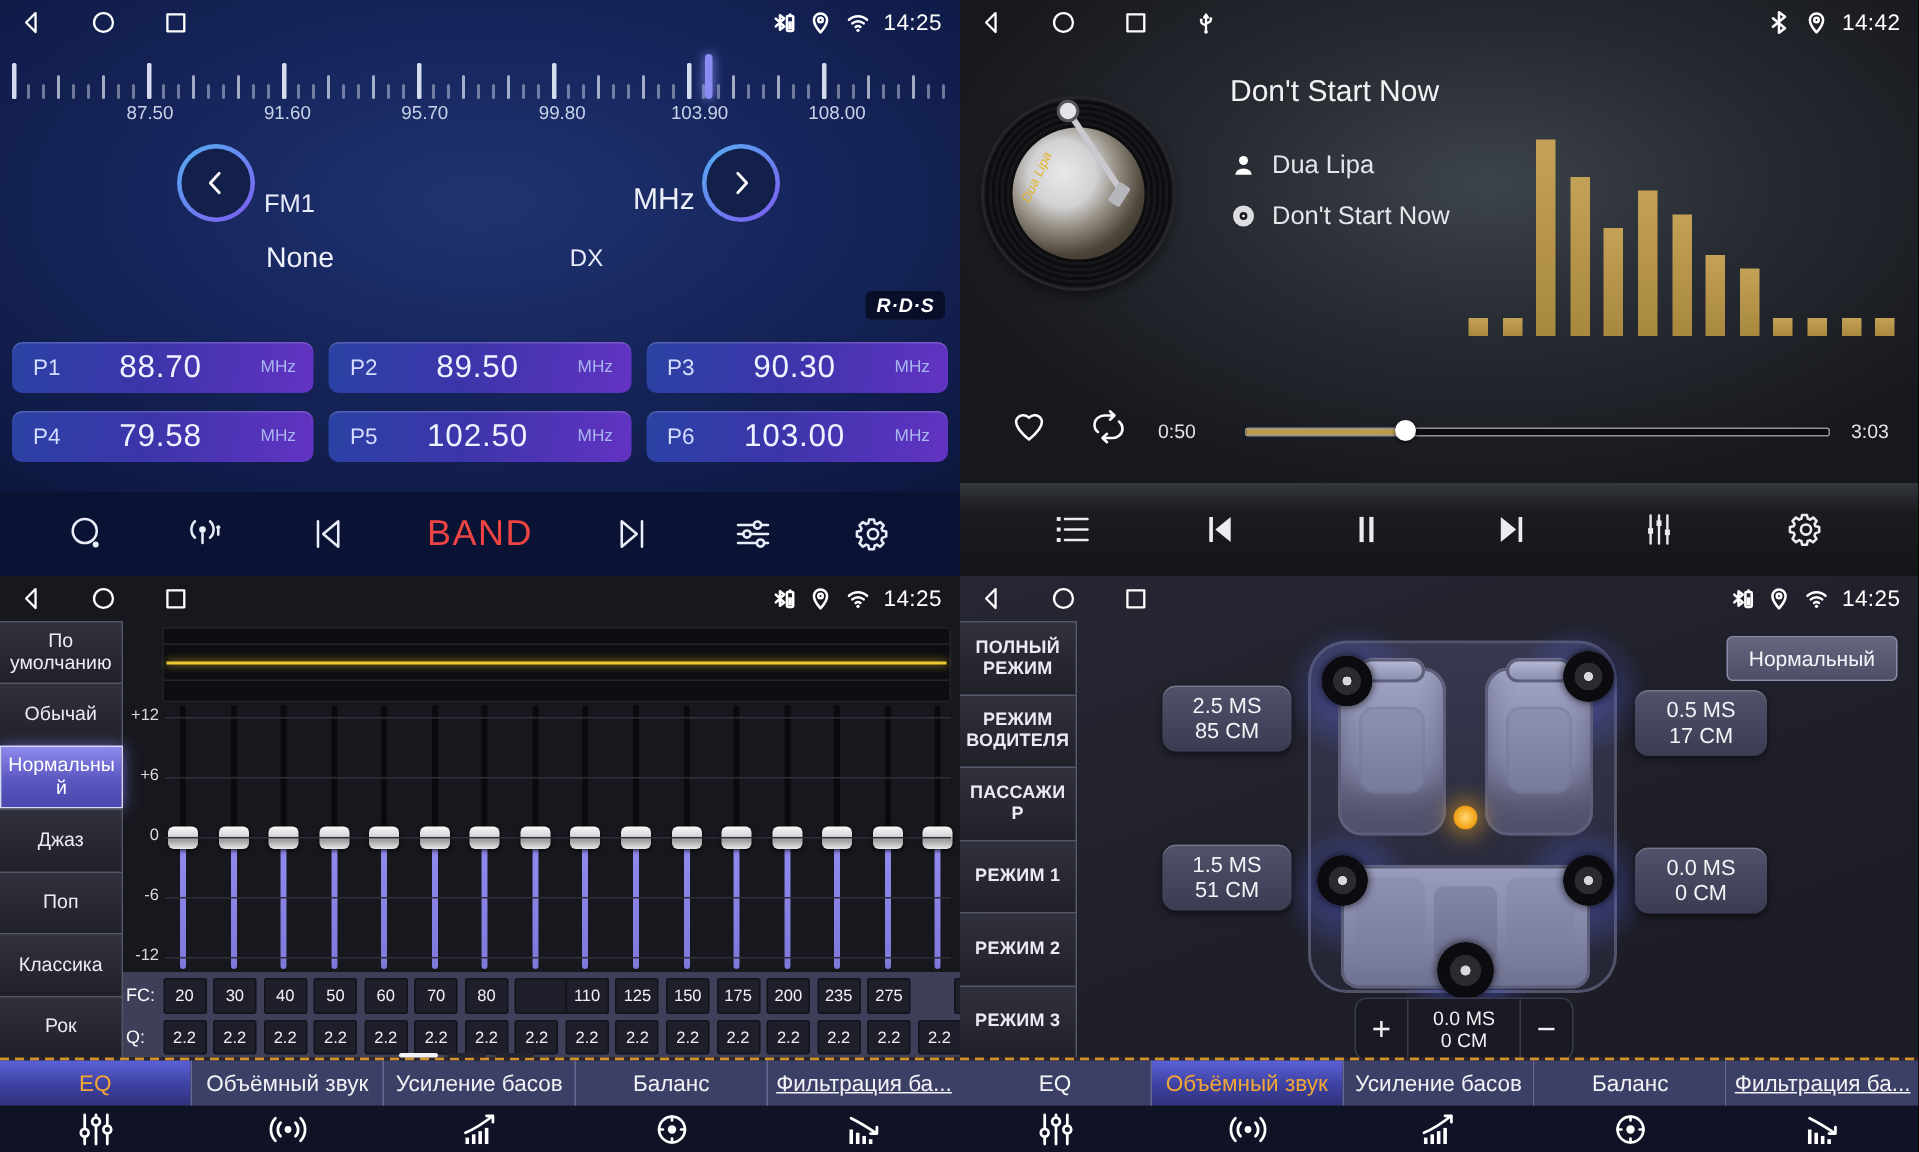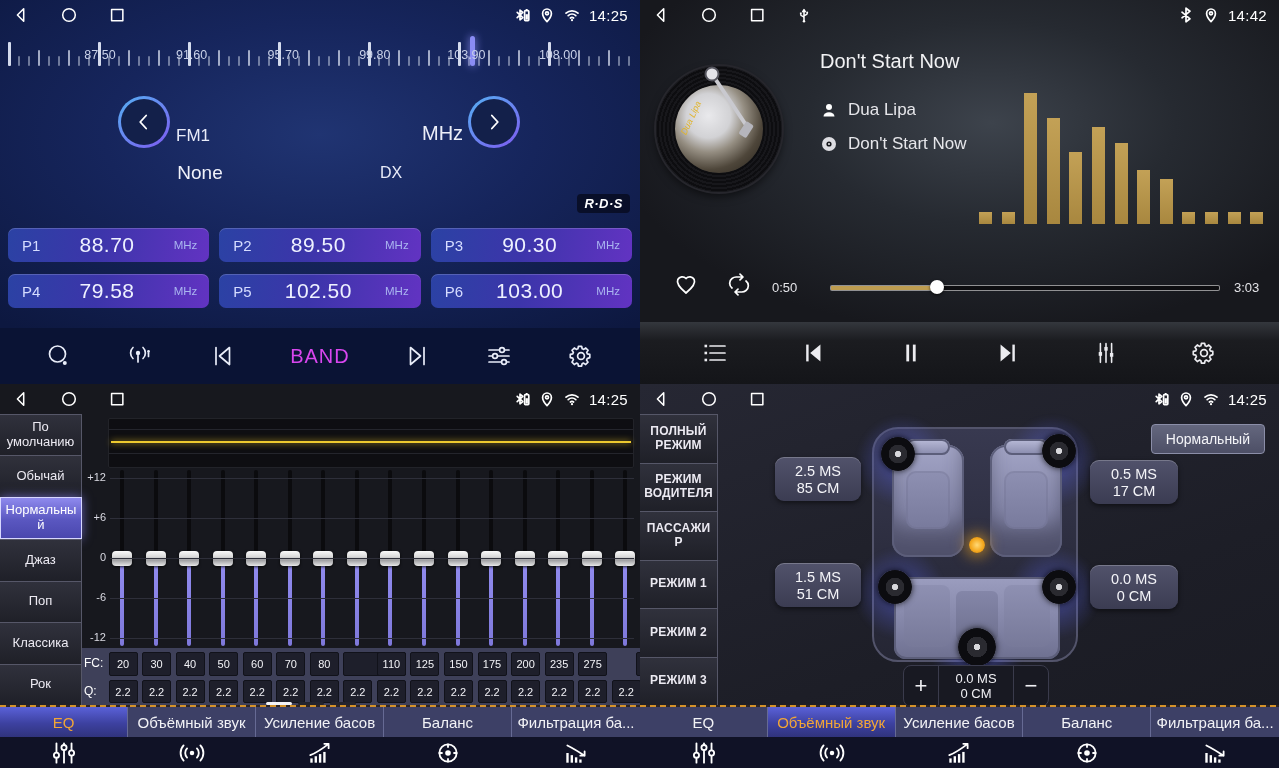--- a/index.html
+++ b/index.html
@@ -20,21 +20,21 @@
   .sb-left{display:flex;gap:30px;align-items:center;}
   .sb-right{margin-left:auto;display:flex;gap:9px;align-items:center;}
   .sb-time{font-size:15px;letter-spacing:.3px;}
   .ic{display:inline-flex;align-items:center;justify-content:center;color:#fff;}
   .ic svg{display:block;}
   
   #dial-ticks{position:absolute;left:8px;top:38px;width:624px;height:28px;}
   .tick{position:absolute;bottom:0;width:2px;background:#dfe6f5;border-radius:1px;}
   #dial-ind{position:absolute;width:5px;height:30px;top:36px;border-radius:3px;
      background:#8a8cf4;box-shadow:0 0 8px #8a8cf4;}
-  #dial-labels{position:absolute;left:0;top:48px;width:584px;height:16px;}
+  #dial-labels{position:absolute;left:0;top:68px;width:584px;height:16px;}
   .dial-lab{position:absolute;transform:translateX(-50%);font-size:12.5px;color:#c9d1e8;}
   .chev{position:absolute;width:52px;height:52px;border-radius:50%;padding:3px;box-sizing:border-box;
      background:linear-gradient(140deg,#54b0f2,#7e5af0);cursor:pointer;}
   .chev-in{width:100%;height:100%;border-radius:50%;background:#13204a;
      display:flex;align-items:center;justify-content:center;color:#fff;}
   #band-lab{position:absolute;left:176px;top:126px;font-size:17px;color:#e8ebf8;}
   #freq-big{position:absolute;left:225px;top:92px;width:190px;text-align:center;
      font-size:43px;font-weight:bold;letter-spacing:1px;color:#fff;}
   #freq-unit{position:absolute;left:422px;top:122px;font-size:20px;color:#eceef8;}
   #radio-none{position:absolute;left:150px;top:162px;width:100px;text-align:center;font-size:19px;color:#f0f2fa;}
@@ -45,21 +45,21 @@
      grid-template-columns:1fr 1fr 1fr;gap:12px 10px;}
   .preset{height:34px;border-radius:7px;display:flex;align-items:center;cursor:pointer;
      background:linear-gradient(100deg,#2b42a4 0%,#3c35aa 45%,#6233c2 100%);
      box-shadow:inset 0 1px 0 rgba(255,255,255,.18);}
   .preset .pid{font-size:15px;color:#d5dcff;margin-left:14px;}
   .preset .pfreq{flex:1;text-align:center;font-size:21px;color:#eef1ff;letter-spacing:.5px;}
   .preset .punit{font-size:11.5px;color:#aab6f0;margin-right:12px;}
   #radio-bar{position:absolute;left:0;right:0;top:328px;height:56px;background:#0a1334;
      display:flex;align-items:center;justify-content:space-around;padding:0 18px;}
   #radio-bar .ic{cursor:pointer;color:#e9edf9;}
-  #band-btn{font-size:20px;letter-spacing:1px;color:#d946ef;cursor:pointer;}
+  #band-btn{font-size:24px;letter-spacing:1px;color:#ef4444;cursor:pointer;}
   
   #vinyl{position:absolute;left:16px;top:66px;width:126px;height:126px;border-radius:50%;
      background:repeating-radial-gradient(circle at 50% 50%, #0d0d10 0 2px, #17171b 2px 4px);
      box-shadow:0 0 0 2px #26262c,0 4px 10px rgba(0,0,0,.6);}
   #vinyl-art{position:absolute;left:19px;top:19px;width:88px;height:88px;border-radius:50%;overflow:hidden;
      background:radial-gradient(circle at 38% 35%, #e9e9ec 0%, #d2d2d5 28%, #958e82 46%, #4e463a 68%, #211d16 100%);}
   #vinyl-sig{position:absolute;left:-2px;top:28px;color:#e0b42c;font-style:italic;font-size:9px;
      transform:rotate(-65deg);white-space:nowrap;}
   #tonearm{position:absolute;left:0;top:0;width:200px;height:200px;pointer-events:none;}
   #pl-title{position:absolute;left:180px;top:50px;font-size:20px;color:#f2f2f4;}
@@ -110,21 +110,21 @@
   .pagedash.on{background:#f2f2f6;}
   
   .tabbar{position:absolute;left:0;right:0;top:321px;height:63px;background:#101226;}
   .tabbar .dash{position:absolute;left:0;right:0;top:0;height:2px;
      background:repeating-linear-gradient(90deg,#d4922a 0 6px,rgba(212,146,42,.15) 6px 10px);}
   .tabbar .tabs{position:absolute;left:0;right:0;top:2px;bottom:0;display:flex;}
   .tab{flex:1;display:flex;flex-direction:column;cursor:pointer;min-width:0;}
   .tab-label{height:30px;display:flex;align-items:center;justify-content:center;
      background:#3d4066;border-right:1px solid #666a94;font-size:15px;color:#f2f2f6;
      white-space:nowrap;overflow:hidden;padding:0 3px;}
-  .tab:last-child .tab-label{border-right:none;}
+  .tab:last-child .tab-label{border-right:none;text-decoration:underline;}
   .tab.active .tab-label{background:linear-gradient(180deg,#5a61d8 0%,#3d41a0 55%,#30337c 100%);
      color:#f2a636;}
   .tab-ico{flex:1;display:flex;align-items:center;justify-content:center;color:#ececf2;}
   .tab.active .tab-ico{color:#f2a636;}
   
   #sur-side{width:78px;}
   #sur-side .side-item{font-size:12px;font-weight:bold;letter-spacing:.2px;}
   #profile-badge{position:absolute;right:14px;top:40px;background:linear-gradient(180deg,#64677e,#4d4f66);
      border:1px solid #8b8ea8;border-radius:4px;padding:6px 14px;font-size:14px;color:#f4f4f8;cursor:pointer;}
   #car{position:absolute;left:232px;top:43px;width:206px;height:235px;border-radius:26px;

